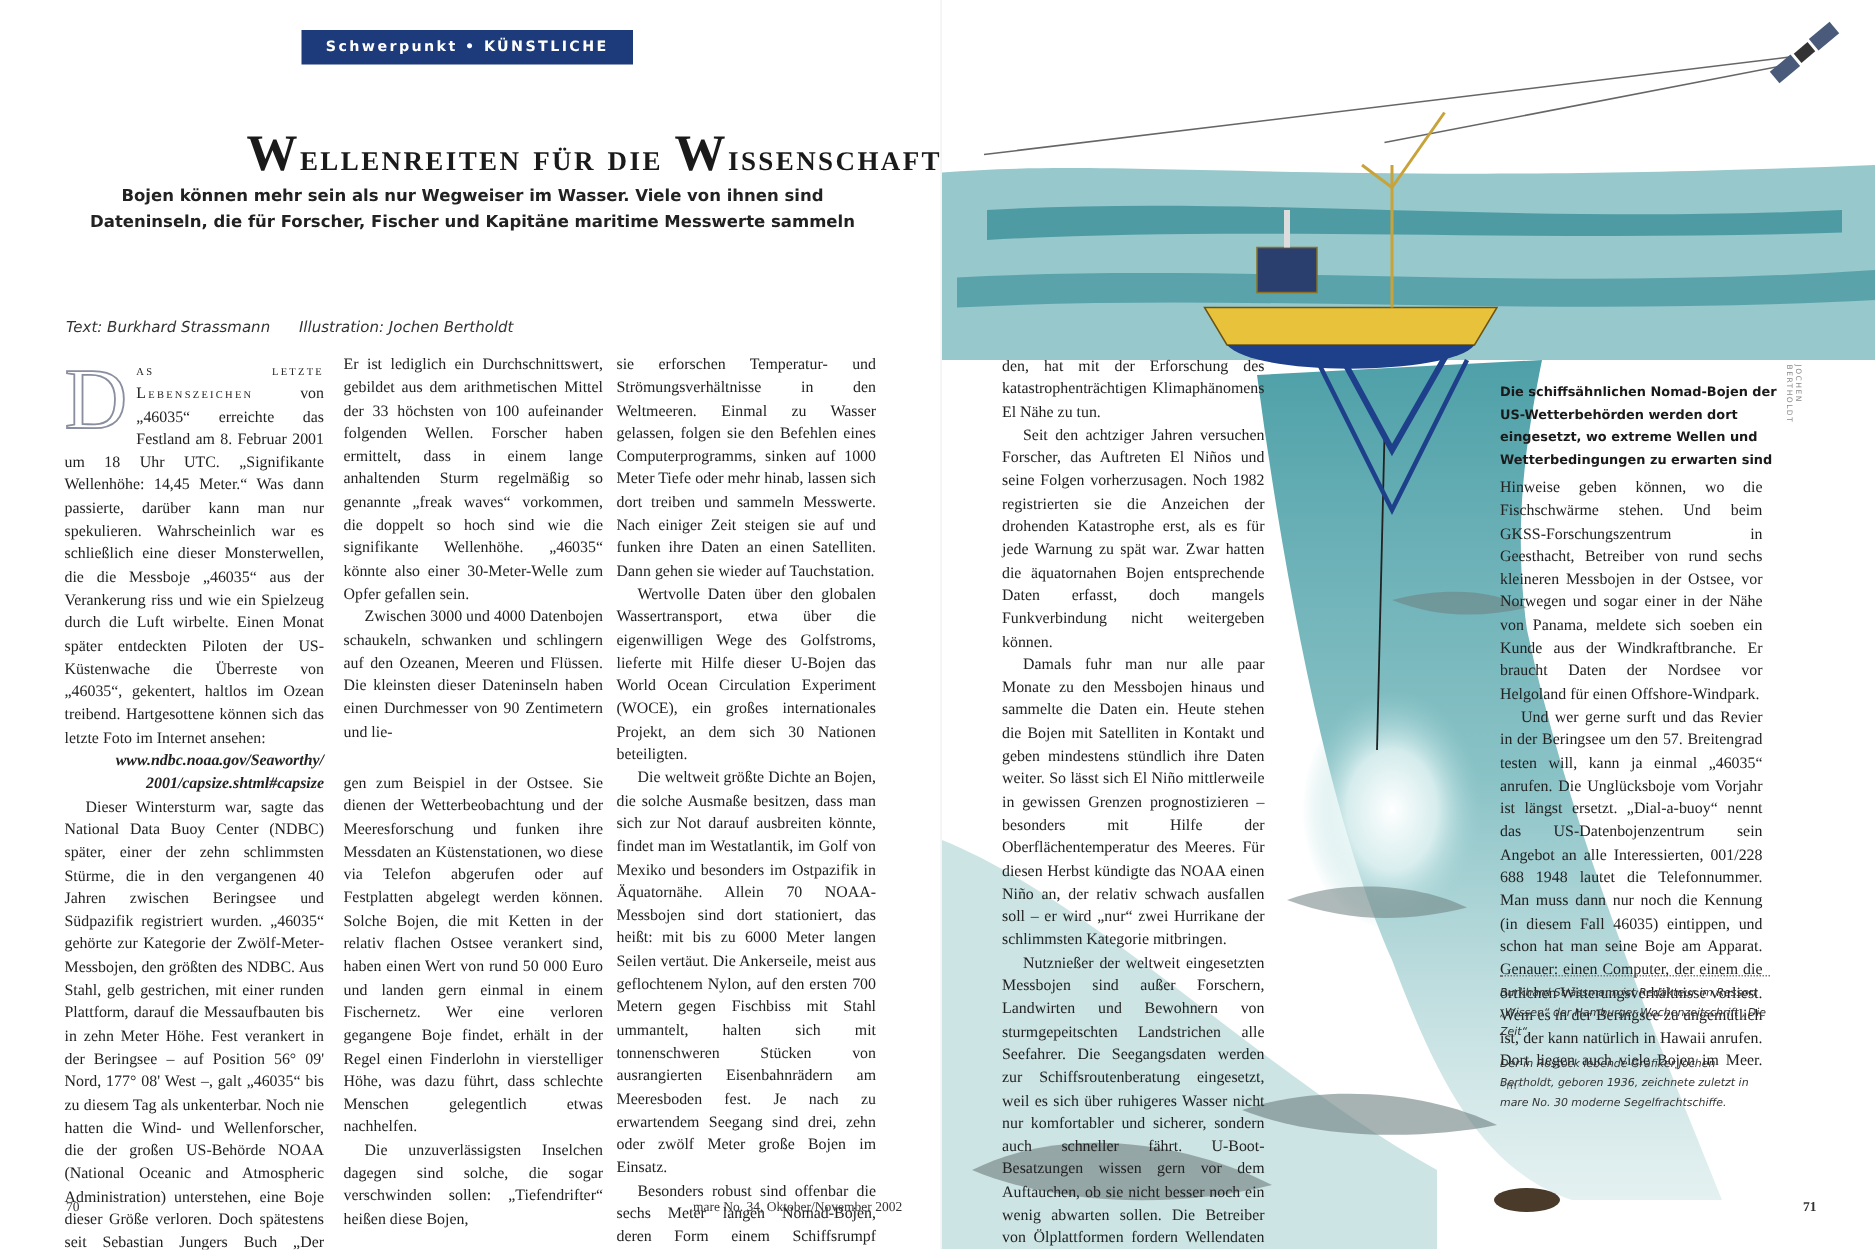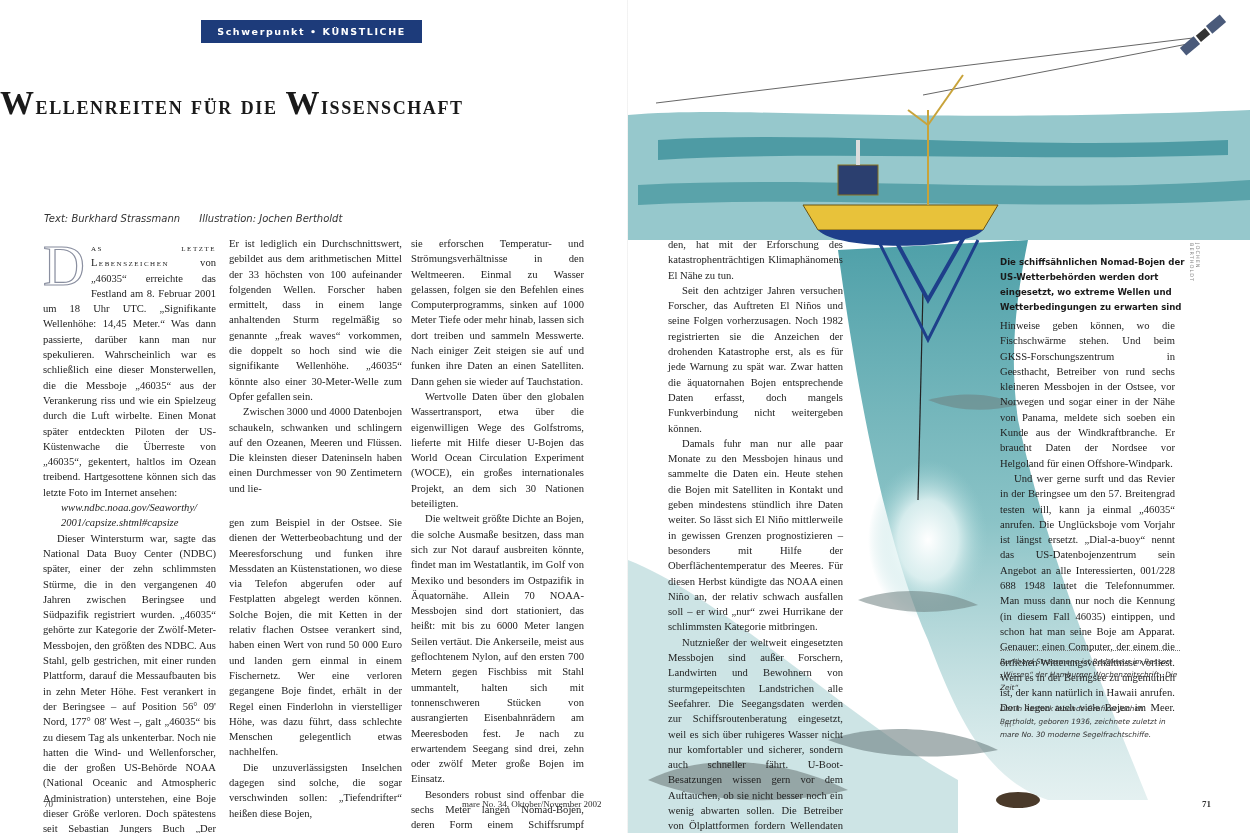--- a/index.html
+++ b/index.html
@@ -12,42 +12,42 @@
   .gutter { position: absolute; left: 627px; top: 0; width: 2px; height: 833px; background: linear-gradient(to right, #eee, #fff); }
 
   .rubric {
     position: absolute; left: 201px; top: 20px; width: 221px; height: 23px;
     background: #1d3b7a; color: #fff;
     font-family: "DejaVu Sans", sans-serif; font-weight: bold; font-size: 9.5px;
     letter-spacing: 1.6px; line-height: 23px; text-align: center;
   }
 
   .headline {
-    position: absolute; left: 0; width: 628px; top: 86px; text-align: left;
+    position: absolute; left: 0; width: 628px; top: 86px; text-align: right;
     font-family: "Liberation Serif", serif; font-size: 25px; letter-spacing: 1.6px;
     font-variant: small-caps; color: #1a1a1a; line-height: 1;
   }
   .headline .cap { font-size: 34px; }
   .dek {
     position: absolute; left: 60px; width: 510px; top: 122px; text-align: center;
     font-family: "DejaVu Sans", sans-serif; font-weight: bold; font-size: 11px; line-height: 17px; color: #222;
   }
 
   .credits {
     position: absolute; left: 44px; top: 213px;
     font-family: "DejaVu Sans", sans-serif; font-style: italic; font-size: 10px; color: #333;
   }
   .credits span + span { margin-left: 16px; }
 
   .col {
     position: absolute; font-size: 10.6px; line-height: 15.3px; text-align: justify; hyphens: auto; color: #222;
   }
   .col p { text-indent: 14px; }
   .col p.noindent { text-indent: 0; }
-  .col .url { font-style: italic; text-indent: 0; padding-left: 18px; text-align: left; }
+  .col .url { font-style: italic; text-indent: 0; padding-left: 18px; text-align: right; font-weight: bold; }
 
   .c1 { left: 43px; top: 240px; width: 173px; }
   .c2 { left: 229px; top: 236px; width: 173px; }
   .c2b { left: 229px; top: 515px; width: 173px; }
   .c3 { left: 411px; top: 236px; width: 173px; }
 
   .dropcap {
     float: left; font-size: 58px; line-height: 46px; margin: 3px 6px 0 0; color: #fff;
     -webkit-text-stroke: 1.2px #8a8fa0; font-family: "Liberation Serif", serif;
   }
@@ -86,20 +86,21 @@
 <body>
 
 <div class="spread">
 
   <div class="page-left">
     <div class="rubric">Schwerpunkt • KÜNSTLICHE INSEL</div>
 
     <h1 class="headline">
       <span class="cap">W</span><span>ellenreiten für die </span><span class="cap">W</span><span>issenschaft</span>
     </h1>
+    <div class="dek">Bojen können mehr sein als nur Wegweiser im Wasser. Viele von ihnen sind Dateninseln, die für Forscher, Fischer und Kapitäne maritime Messwerte sammeln</div>
 
     <div class="credits">
       <span>Text: Burkhard Strassmann</span>
       <span>Illustration: Jochen Bertholdt</span>
     </div>
 
     <div class="col c1">
       <p class="noindent"><span class="dropcap">D</span><span class="smallcaps-lead">as letzte Lebenszeichen</span><span> von „46035“ erreichte das Festland am 8. Februar 2001 um 18 Uhr UTC. „Signifikante Wellenhöhe: 14,45 Meter.“ Was dann passierte, darüber kann man nur spekulieren. Wahrscheinlich war es schließlich eine dieser Monsterwellen, die die Messboje „46035“ aus der Verankerung riss und wie ein Spielzeug durch die Luft wirbelte. Einen Monat später entdeckten Piloten der US-Küstenwache die Überreste von „46035“, gekentert, haltlos im Ozean treibend. Hartgesottene können sich das letzte Foto im Internet ansehen:</span></p>
       <p class="url">www.ndbc.noaa.gov/Seaworthy/</p>
       <p class="url">2001/capsize.shtml#capsize</p>

